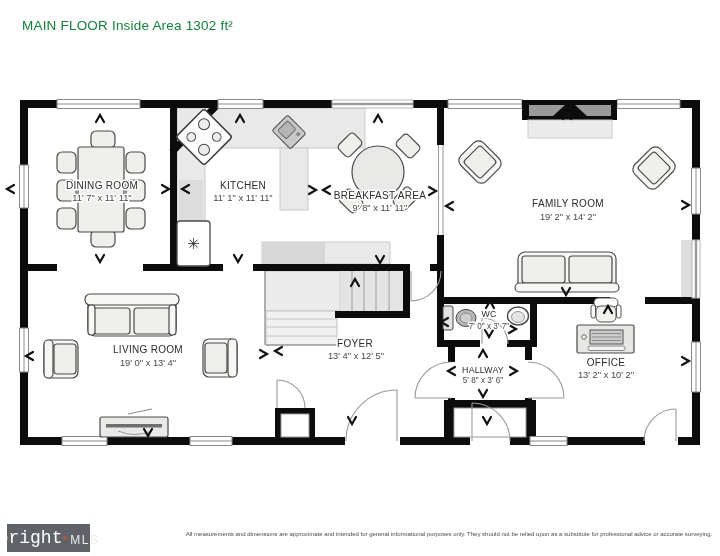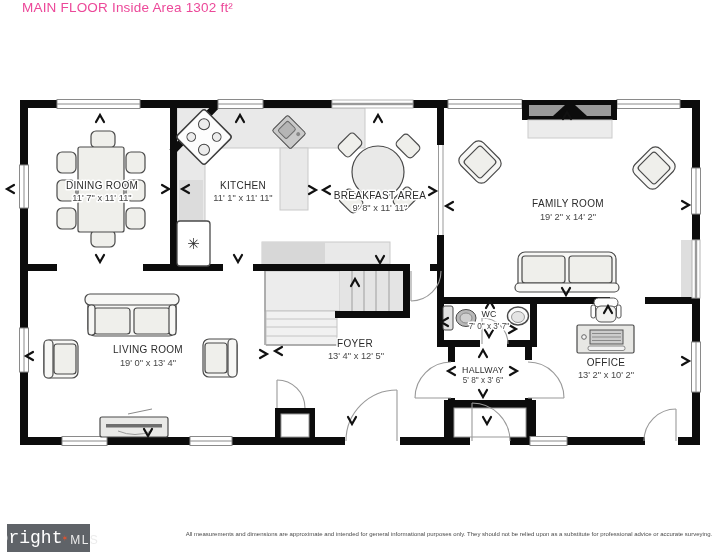--- a/index.html
+++ b/index.html
@@ -1,21 +1,21 @@
 <!DOCTYPE html>
 <html><head>
 <meta charset="utf-8">
 <style>
   html,body{margin:0;padding:0;}
   body{
     width:720px;height:556px;position:relative;background:#ffffff;
     font-family:"Liberation Sans",sans-serif;overflow:hidden;
   }
   .title{
-    position:absolute;left:22px;top:0;font-size:13.5px;color:#ec4899;letter-spacing:.2px;
+    position:absolute;left:22px;top:18px;font-size:13.5px;color:#15803d;letter-spacing:.2px;
   }
   svg{position:absolute;left:0;top:0;}
   .wall{fill:#0c0c0c;}
   .winbox{fill:#ffffff;stroke:#8a8a8a;stroke-width:1;}
   .winline{stroke:#8a8a8a;stroke-width:1;}
   .doorline{stroke:#9a9a9a;stroke-width:1.1;fill:none;}
   .counter{fill:#e9e9e9;stroke:#c9c9c9;stroke-width:1;}
   .furn{fill:#efefeb;stroke:#4a4a4a;stroke-width:1.2;}
   .furnlight{fill:#f7f7f5;stroke:#4a4a4a;stroke-width:1.2;}
   .rlabel{paint-order:stroke fill;stroke:#ffffff;stroke-width:3px;stroke-linejoin:round;

